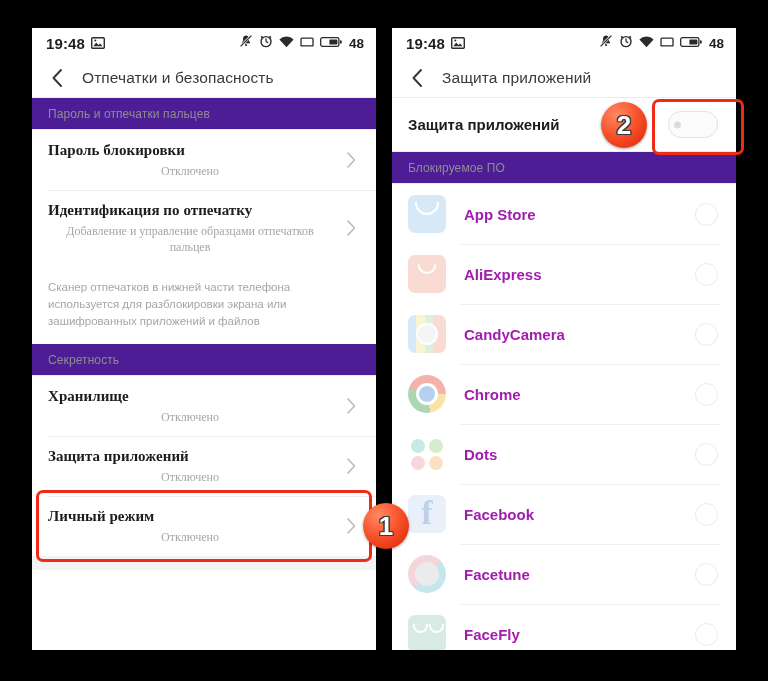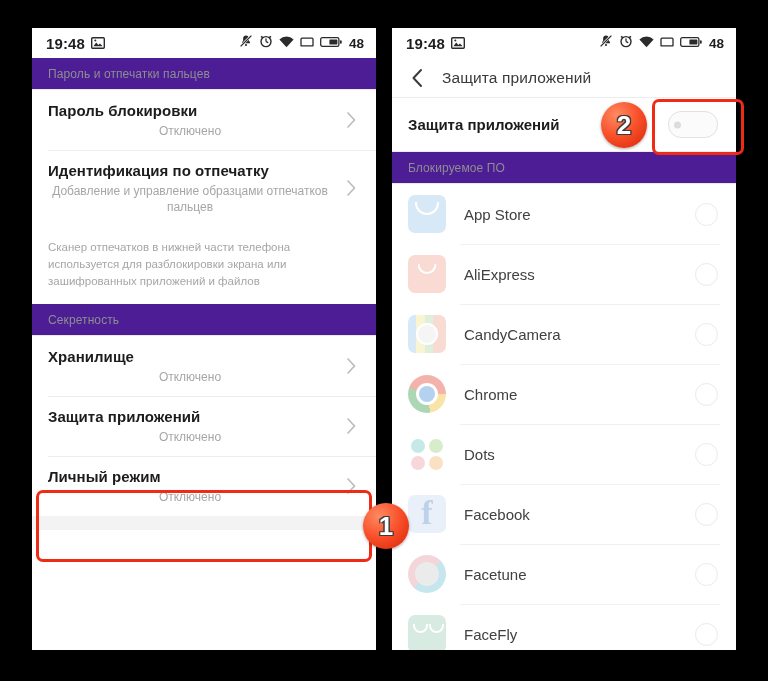--- a/index.html
+++ b/index.html
@@ -110,21 +110,21 @@
     background: #fff;
     position: relative;
   }
   .srow + .srow::before {
     content: "";
     position: absolute;
     left: 16px; right: 0; top: 0;
     height: 1px;
     background: #ededed;
   }
-  .srow-main { flex: 1 1 auto; min-width: 0; }
+  .srow-main { flex: 1 1 auto; min-width: 0; font-family: Liberation Serif, serif; }
   .srow-title {
     font-size: 15px;
     font-weight: bold;
     color: #1c1c1c;
     line-height: 19px;
     letter-spacing: 0.05px;
   }
   .srow-sub {
     font-size: 12px;
     color: #a6a6a6;
@@ -214,22 +214,23 @@
     height: 38px;
     flex: 0 0 auto;
     border-radius: 7px;
     position: relative;
     overflow: hidden;
     opacity: 0.45;
   }
   .app-name {
     margin-left: 18px;
     font-size: 15px;
-    color: #404040;
+    color: #a21caf;
     flex: 1 1 auto;
+    font-weight: bold;
   }
   .app-radio {
     width: 21px;
     height: 21px;
     border-radius: 50%;
     border: 1.5px solid #eaeaea;
     flex: 0 0 auto;
   }
 
   
@@ -423,20 +424,28 @@
           <svg width="22" height="12" viewBox="0 0 22 12">
             <rect x="0.7" y="1.7" width="18.2" height="8.6" rx="1.6" fill="none" stroke="#2b2b2b" stroke-width="1.3"></rect>
             <rect x="9.4" y="3.4" width="8" height="5.2" rx="0.7" fill="#2b2b2b"></rect>
             <rect x="20.0" y="4.2" width="1.7" height="3.6" rx="0.7" fill="#2b2b2b"></rect>
           </svg>
         </span>
         <span class="sb-batt-text">48</span>
       </span>
     </div>
 
+    <div class="titlebar">
+      <span class="back-chev">
+        <svg width="13" height="20" viewBox="0 0 13 20">
+          <polyline points="10,2 2.5,10 10,18" fill="none" stroke="#3a3a3a" stroke-width="2" stroke-linecap="round" stroke-linejoin="round"></polyline>
+        </svg>
+      </span>
+      <span class="title-text">Отпечатки и безопасность</span>
+    </div>
 
     <div class="section-head">Пароль и отпечатки пальцев</div>
 
     <div class="group">
       <div class="srow">
         <div class="srow-main">
           <div class="srow-title">Пароль блокировки</div>
           <div class="srow-sub">Отключено</div>
         </div>
         <span class="chev-right">

